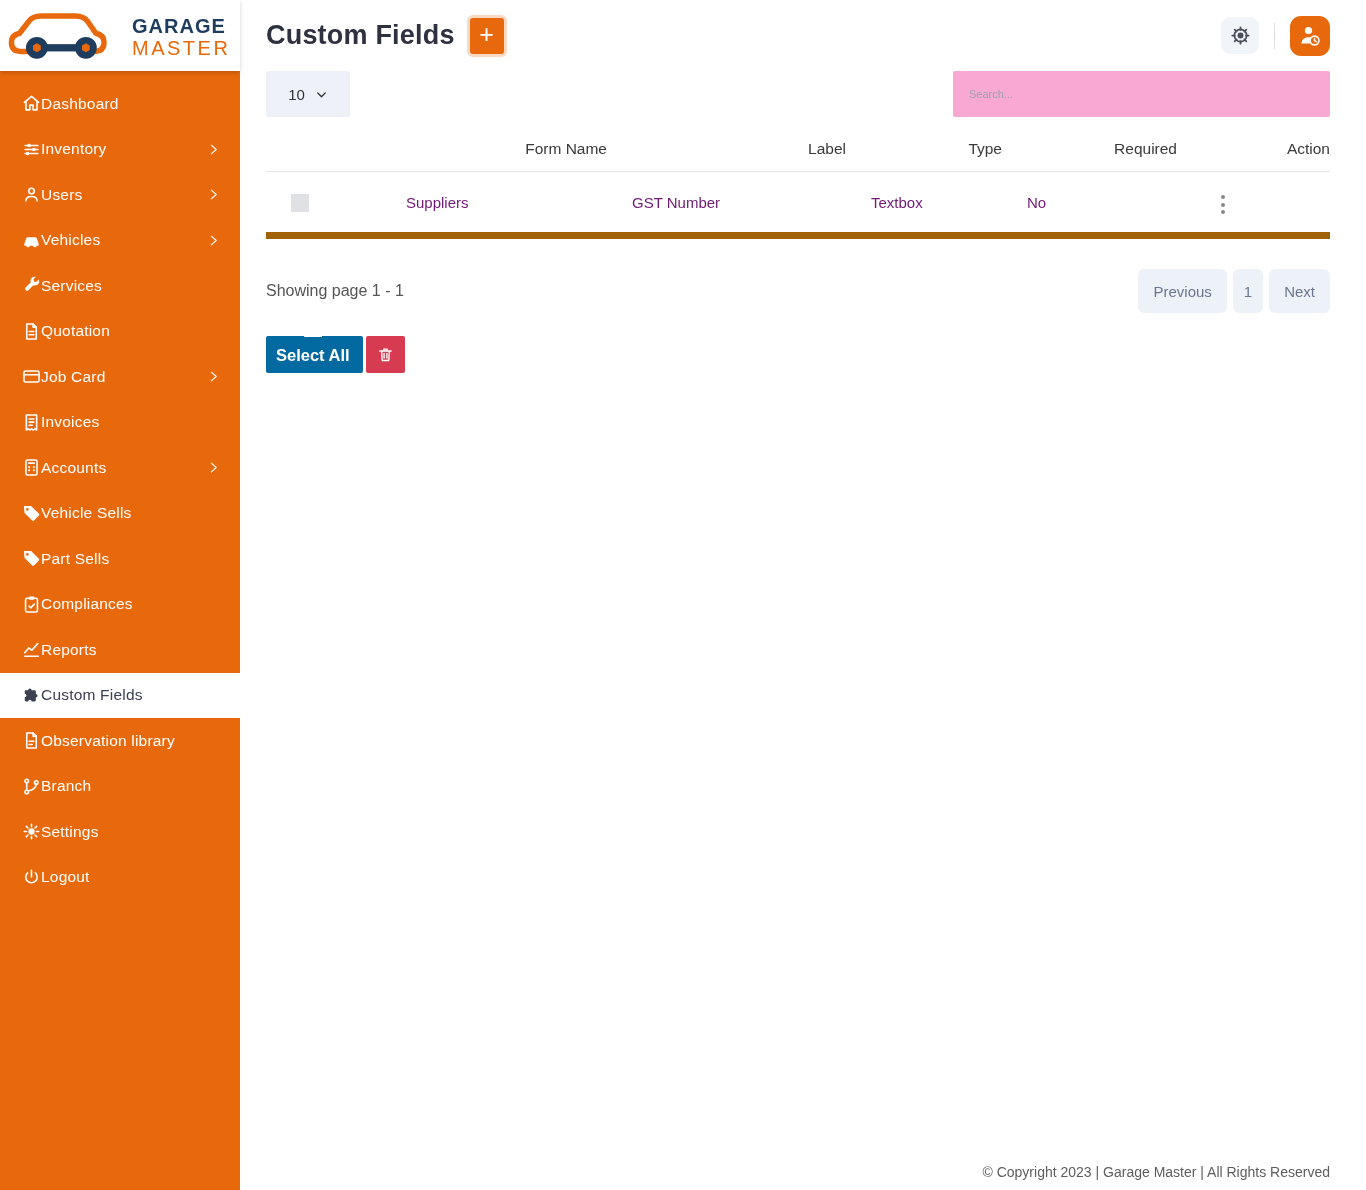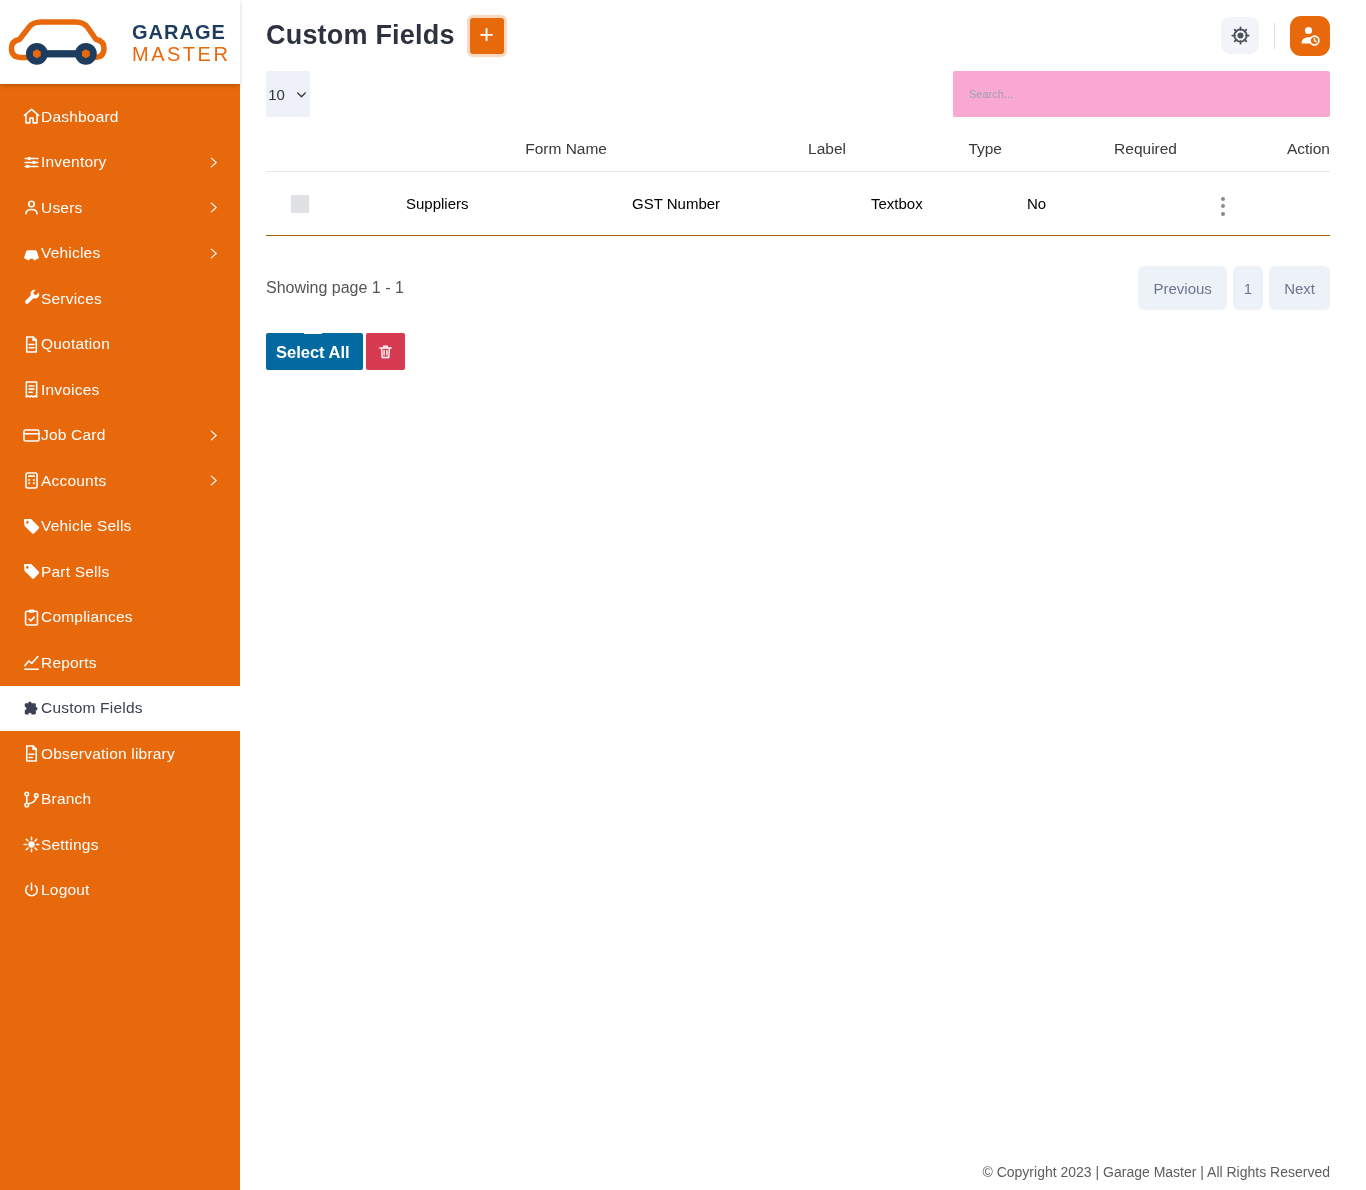--- a/index.html
+++ b/index.html
@@ -1,21 +1,21 @@
 <!DOCTYPE html>
 <html><head>
 <meta charset="utf-8">
 <style>
   * { margin:0; padding:0; box-sizing:border-box; }
   html,body { width:1366px; min-height:1190px; }
   body { font-family:"Liberation Sans","DejaVu Sans",sans-serif; background:#fff; display:flex; }
 
   
   .sidebar { width:240px; min-height:1190px; background:#E8690B; flex:none; display:flex; flex-direction:column; }
-  .logo-area { height:84px; background:#fff; display:flex; align-items:center; padding:4px 8px 0 6px; gap:6px;
+  .logo-area { height:71px; background:#fff; display:flex; align-items:center; padding:4px 8px 0 6px; gap:6px;
                box-shadow:0 2px 4px rgba(0,0,0,.18); position:relative; z-index:2; }
   .wordmark { display:flex; flex-direction:column; line-height:1.08; margin-left:2px; }
   .wordmark .top { font-size:20px; font-weight:bold; color:#1d3c5e; letter-spacing:1px; }
   .wordmark .bottom { font-size:20px; color:#E8690B; letter-spacing:2.5px; font-weight:500; }
 
   nav ul { list-style:none; padding:10px 0 0 0; }
   .nav-item { height:45.5px; display:flex; align-items:center; padding:0 20px 0 22px;
               color:#fff; font-size:15.5px; font-weight:500; letter-spacing:.2px; cursor:pointer; }
   .nav-item svg.mi { width:19px; height:19px; flex:none; }
   .nav-item .chev { margin-left:auto; width:13px; height:13px; }
@@ -33,31 +33,31 @@
              font-size:25px; line-height:1; display:flex; align-items:center; justify-content:center; cursor:pointer;
              box-shadow:0 0 0 3px rgba(232,105,11,.25); font-weight:400; padding-bottom:3px; }
   .topbar-right { margin-left:auto; display:flex; align-items:center; gap:15px; }
   .icon-btn { width:38px; height:37px; background:#f1f4f9; border:none; border-radius:9px; color:#4a4f5a;
               display:flex; align-items:center; justify-content:center; cursor:pointer; }
   .divider-v { width:1px; height:26px; background:#d9dde3; }
   .user-btn { width:40px; height:40px; background:#E8690B; border:none; border-radius:11px;
               display:flex; align-items:center; justify-content:center; cursor:pointer; }
 
   .toolbar { display:flex; align-items:center; justify-content:space-between; flex:none; }
-  .page-size { width:44px; height:46px; background:#eef2f8; border-radius:2px; display:flex; align-items:center;
+  .page-size { width:84px; height:46px; background:#eef2f8; border-radius:2px; display:flex; align-items:center;
                justify-content:center; gap:10px; font-size:15px; color:#2f3340; cursor:pointer; }
   .page-size svg { width:13px; height:13px; }
   .search-input { width:377px; height:46px; background:#f9a8d4; border:none; border-radius:2px; padding:0 16px;
                   font-size:11px; color:#333; font-family:inherit; outline:none; }
   .search-input::placeholder { color:#9aa1b0; }
 
   table { width:100%; border-collapse:collapse; table-layout:fixed; margin-top:8px; }
   th { text-align:right; padding:15px 0 13px 25px; font-weight:400; color:#3a3a3a; font-size:15.5px;
        border-bottom:1px solid #e6e6e6; }
-  td { padding:0 0 0 25px; height:64px; color:#000000; font-size:15px; border-bottom:1px solid #a16207; }
+  td { padding:0 0 0 25px; height:64px; color:#701a75; font-size:15px; border-bottom:7px solid #a16207; }
   .row-checkbox { width:18px; height:18px; background:#dfe1e4; display:inline-block; vertical-align:middle; cursor:pointer; }
   .kebab { display:inline-flex; flex-direction:column; gap:3.5px; margin-left:14px; padding:5px; background:none; border:none; cursor:pointer; }
   .kebab i { width:4px; height:4px; border-radius:50%; background:#8a8a8a; }
 
   .pagination-row { display:flex; align-items:center; justify-content:space-between; margin-top:30px; flex:none; }
   .showing { color:#555; font-size:16px;text-align:right; }
   .page-btns { display:flex; gap:6px; }
   .page-btn { background:#edf1f8; color:#6b7790; border:none; border-radius:6px; height:44px; padding:0 15px;
               font-size:15px; font-family:inherit; cursor:pointer; }
   .page-btn.num { padding:0 11px; }
@@ -140,34 +140,34 @@
       </li>
       <li class="nav-item">
         <svg class="mi" viewBox="0 0 24 24">
             <path class="ic" d="M6 2.5 h8 l4 4 V21.5 H6 z"></path>
             <path class="ic" d="M14 2.5 v4 h4 M9 12 h6 M9 16 h6"></path>
           </svg>
         <span>Quotation</span>
       </li>
       <li class="nav-item">
         <svg class="mi" viewBox="0 0 24 24">
+            <rect class="ic" x="2.5" y="5" width="19" height="14" rx="2"></rect>
+            <path class="ic" stroke-width="3" d="M2.5 9.8 h19"></path>
+          </svg>
+        <span>Job Card</span>
+        <svg class="chev" viewBox="0 0 24 24">
+            <path class="ic" stroke-width="3.2" d="M8 4 l9 8 -9 8"></path>
+          </svg>
+      </li>
+      <li class="nav-item">
+        <svg class="mi" viewBox="0 0 24 24">
             <path class="ic" d="M5.5 2.5 h13 V21.5 l-2.2-1.5 -2.1 1.5 -2.2-1.5 -2.1 1.5 -2.2-1.5 -2.2 1.5 z"></path>
             <path class="ic" d="M9 7.5 h6 M9 11.5 h6 M9 15.5 h4"></path>
           </svg>
         <span>Invoices</span>
-      </li>
-      <li class="nav-item">
-        <svg class="mi" viewBox="0 0 24 24">
-            <rect class="ic" x="2.5" y="5" width="19" height="14" rx="2"></rect>
-            <path class="ic" stroke-width="3" d="M2.5 9.8 h19"></path>
-          </svg>
-        <span>Job Card</span>
-        <svg class="chev" viewBox="0 0 24 24">
-            <path class="ic" stroke-width="3.2" d="M8 4 l9 8 -9 8"></path>
-          </svg>
       </li>
       <li class="nav-item">
         <svg class="mi" viewBox="0 0 24 24">
             <rect class="ic" x="5" y="2.5" width="14" height="19" rx="2"></rect>
             <path class="ic" d="M8.5 6.5 h7"></path>
             <circle class="icf" cx="9" cy="11.5" r="1.3"></circle>
             <circle class="icf" cx="15" cy="11.5" r="1.3"></circle>
             <circle class="icf" cx="9" cy="15.5" r="1.3"></circle>
             <circle class="icf" cx="15" cy="15.5" r="1.3"></circle>
           </svg>

